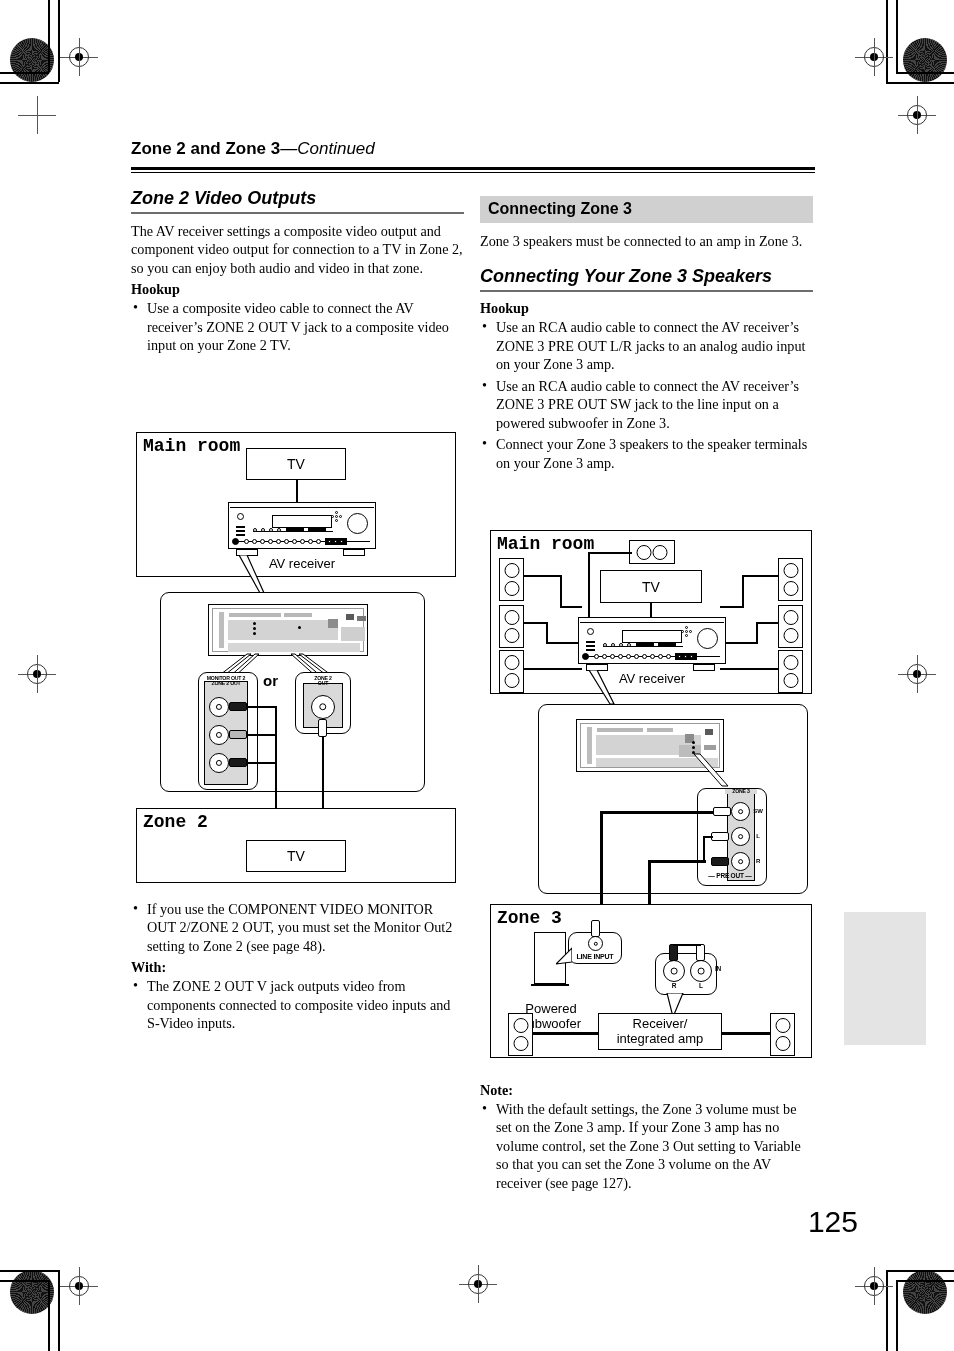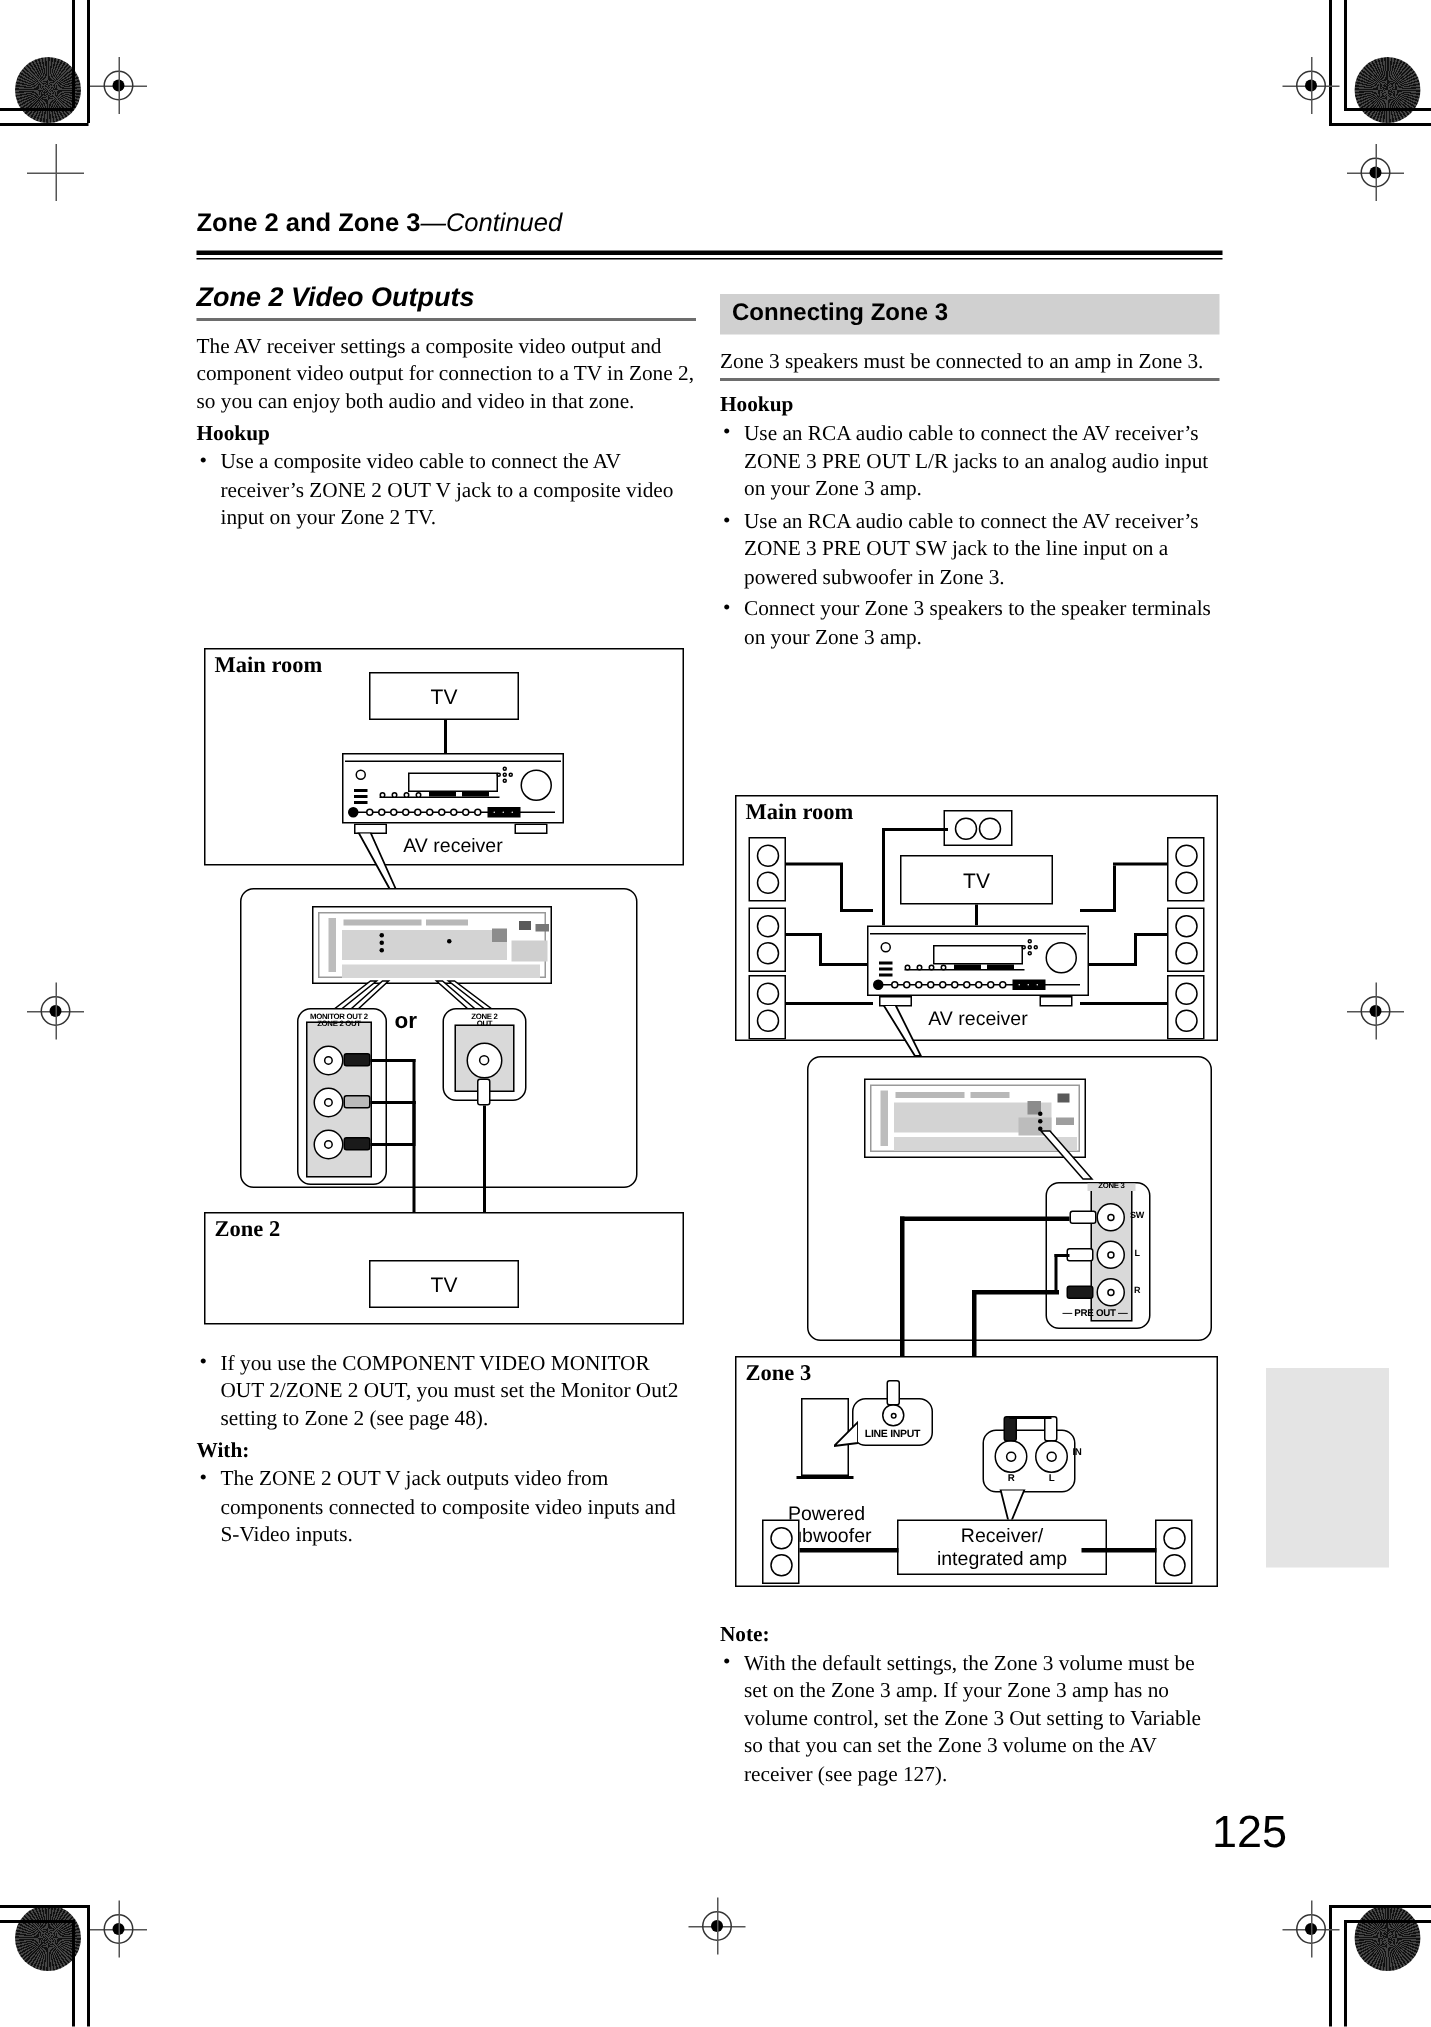--- a/index.html
+++ b/index.html
@@ -43,21 +43,21 @@
   .boxhead{font-family:"Liberation Sans",sans-serif;font-weight:bold;font-size:16px;
       background:#d0d0d0;padding:4px 8px 5px 8px;margin:0 0 9px 0;}
   p{margin:0 0 2px 0;font-size:14.2px;line-height:1.30;text-align:left;}
   .bold{font-weight:bold;font-size:14.2px;margin:4px 0 1px 0;}
   ul{margin:0 0 4px 0;padding:0;list-style:none;}
   li{font-size:14.2px;line-height:1.30;position:relative;padding-left:16px;margin-bottom:3px;}
   li:before{content:"\2022";position:absolute;left:2px;top:-1px;}
 
   
   .dbox{position:absolute;border:1.4px solid #000;background:#fff;box-sizing:border-box;}
-  .dlabel{position:absolute;font-family:Liberation Serif, serif;font-weight:bold;font-size:15px;}
+  .dlabel{position:absolute;font-family:Liberation Mono, monospace;font-weight:bold;font-size:18px;}
   .tvbox{position:absolute;border:1.4px solid #000;background:#fff;box-sizing:border-box;
       font-family:"Liberation Sans",sans-serif;font-size:14px;display:flex;align-items:center;justify-content:center;}
   .cap{position:absolute;font-family:"Liberation Sans",sans-serif;font-size:13px;text-align:center;}
   .wire{position:absolute;background:#000;}
   .rounded{position:absolute;border:1.3px solid #000;border-radius:9px;background:#fff;box-sizing:border-box;}
   .jackpanel{position:absolute;background:#d9d9d9;border:1px solid #000;box-sizing:border-box;}
   .jack{position:absolute;border:1.6px solid #000;border-radius:50%;background:#fff;box-sizing:border-box;}
   .jack:before{content:"";position:absolute;left:50%;top:50%;width:34%;height:34%;
       transform:translate(-50%,-50%);border:1.4px solid #000;border-radius:50%;box-sizing:border-box;}
   .tinylbl{position:absolute;font-family:"Liberation Sans",sans-serif;font-weight:bold;
@@ -276,20 +276,21 @@
     </ul>
     <div class="bold">With:</div>
     <ul>
       <li>The ZONE 2 OUT V jack outputs video from components connected to composite video inputs and S-Video inputs.</li>
     </ul>
   </div>
 
   <div class="col colR" style="top:196px;">
     <div class="boxhead">Connecting Zone 3</div>
     <p>Zone 3 speakers must be connected to an amp in Zone 3.</p>
+    <h2 class="sub" style="margin-top:16px;">Connecting Your Zone 3 Speakers</h2>
     <div class="subrule"></div>
     <div class="bold">Hookup</div>
     <ul>
       <li>Use an RCA audio cable to connect the AV receiver’s ZONE 3 PRE OUT L/R jacks to an analog audio input on your Zone 3 amp.</li>
       <li>Use an RCA audio cable to connect the AV receiver’s ZONE 3 PRE OUT SW jack to the line input on a powered subwoofer in Zone 3.</li>
       <li>Connect your Zone 3 speakers to the speaker terminals on your Zone 3 amp.</li>
     </ul>
   </div>
 
   <div class="dbox" style="left:490px;top:530px;width:322px;height:164px;"></div>
@@ -458,21 +459,21 @@
   </svg>
   <div class="jack" style="left:663px;top:960px;width:22px;height:22px;"></div>
   <div class="jack" style="left:690px;top:960px;width:22px;height:22px;"></div>
   <div class="tinylbl" style="left:666px;top:983px;width:16px;font-size:6.5px;">R</div>
   <div class="tinylbl" style="left:693px;top:983px;width:16px;font-size:6.5px;">L</div>
   <div class="tinylbl" style="left:712px;top:966px;width:12px;font-size:6.5px;">IN</div>
   <div class="plug" style="left:669px;top:944px;width:9px;height:17px;background:#1a1a1a;"></div>
   <div class="plug" style="left:696px;top:944px;width:9px;height:17px;background:#fff;"></div>
   <div class="wire" style="left:673px;top:944px;width:28px;height:2px;"></div>
 
-  <div class="tvbox" style="left:598px;top:1013px;width:140px;height:37px;flex-direction:column;line-height:1.1;font-size:13px;">
+  <div class="tvbox" style="left:598px;top:1013px;width:124px;height:37px;flex-direction:column;line-height:1.1;font-size:13px;">
     <span>Receiver/</span>
     <span>integrated amp</span>
   </div>
   <div class="spk" style="left:508px;top:1013px;width:25px;height:43px;">
     <div class="c" style="top:4px;width:15px;height:15px;"></div>
     <div class="c" style="top:22px;width:15px;height:15px;"></div>
   </div>
   <div class="spk" style="left:770px;top:1013px;width:25px;height:43px;">
     <div class="c" style="top:4px;width:15px;height:15px;"></div>
     <div class="c" style="top:22px;width:15px;height:15px;"></div>

